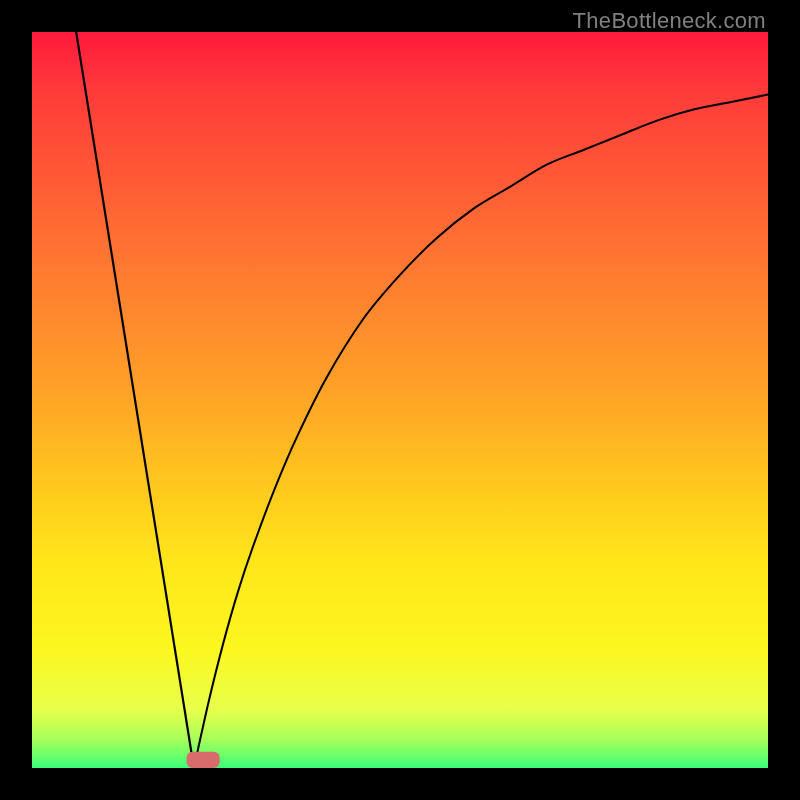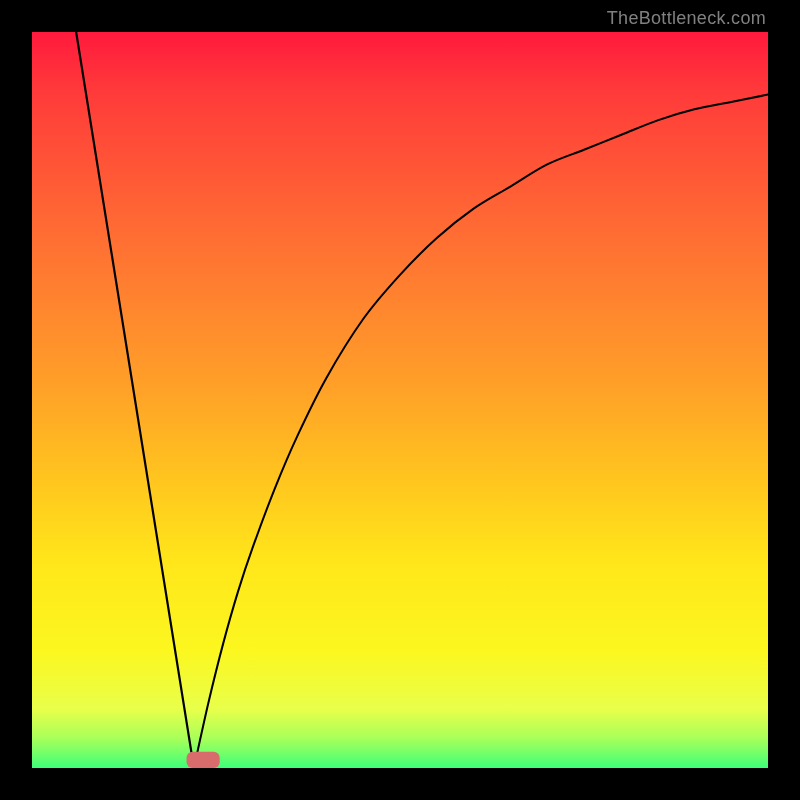--- a/index.html
+++ b/index.html
@@ -36,21 +36,21 @@
       #e8ff4a 92%,
       #a8ff5a 96%,
       #3eff7a 100%
     );
   }
   .watermark {
     position: absolute;
     top: 8px;
     right: 34px;
     color: #808080;
-    font-size: 18px;
+    font-size: 22px;
     font-weight: 500;
     letter-spacing: 0.3px;
   }
   svg.curve {
     position: absolute;
     left: 0;
     top: 0;
     width: 736px;
     height: 736px;
   }

